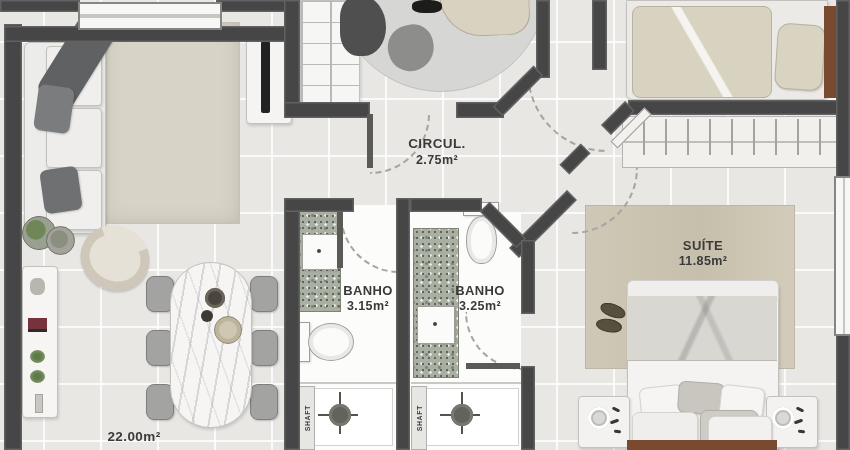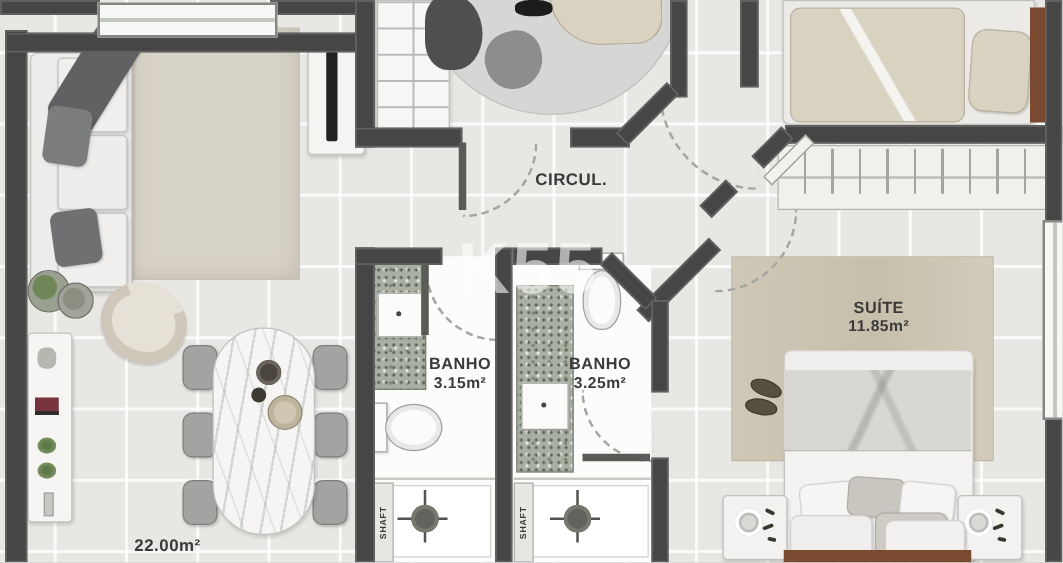--- a/index.html
+++ b/index.html
@@ -197,34 +197,34 @@
   <div class="wall" style="left:836px;top:0;width:14px;height:178px;"></div>
   <div class="wall" style="left:836px;top:332px;width:14px;height:118px;"></div>
 
   <div class="win h" style="left:78px;top:2px;width:140px;height:24px;"></div>
   <div class="win v" style="left:834px;top:176px;width:16px;height:156px;"></div>
   <div class="leaf" style="left:367px;top:114px;width:6px;height:54px;"></div>
   <div class="leaf" style="left:337px;top:212px;width:6px;height:56px;"></div>
   <div class="leaf" style="left:466px;top:363px;width:54px;height:6px;"></div>
   <div class="leaf white" style="left:607px;top:123px;width:46px;height:8px;transform:rotate(-45deg);"></div>
 
-  <div class="lbl" style="left:385px;top:136px;width:104px;font-size:13.5px;padding-left:20px;">
+  <div class="lbl" style="left:385px;top:136px;width:104px;font-size:13.5px;">
     <span>CIRCUL.</span>
+    <span class="area">2.75m²</span>
   </div>
   <div class="lbl" style="left:320px;top:283px;width:96px;">
     <span>BANHO</span>
     <span class="area">3.15m²</span>
   </div>
   <div class="lbl" style="left:432px;top:283px;width:96px;">
     <span>BANHO</span>
     <span class="area">3.25m²</span>
   </div>
   <div class="lbl" style="left:653px;top:238px;width:100px;">
     <span>SUÍTE</span>
     <span class="area">11.85m²</span>
   </div>
   <div class="lbl" style="left:28px;top:429px;width:212px;font-size:14.5px;">
     <span class="area" style="font-size:13.5px;">22.00m²</span>
   </div>
 
-  <div class="wm">K55</div>
 
 </div>
 
 </body></html>

